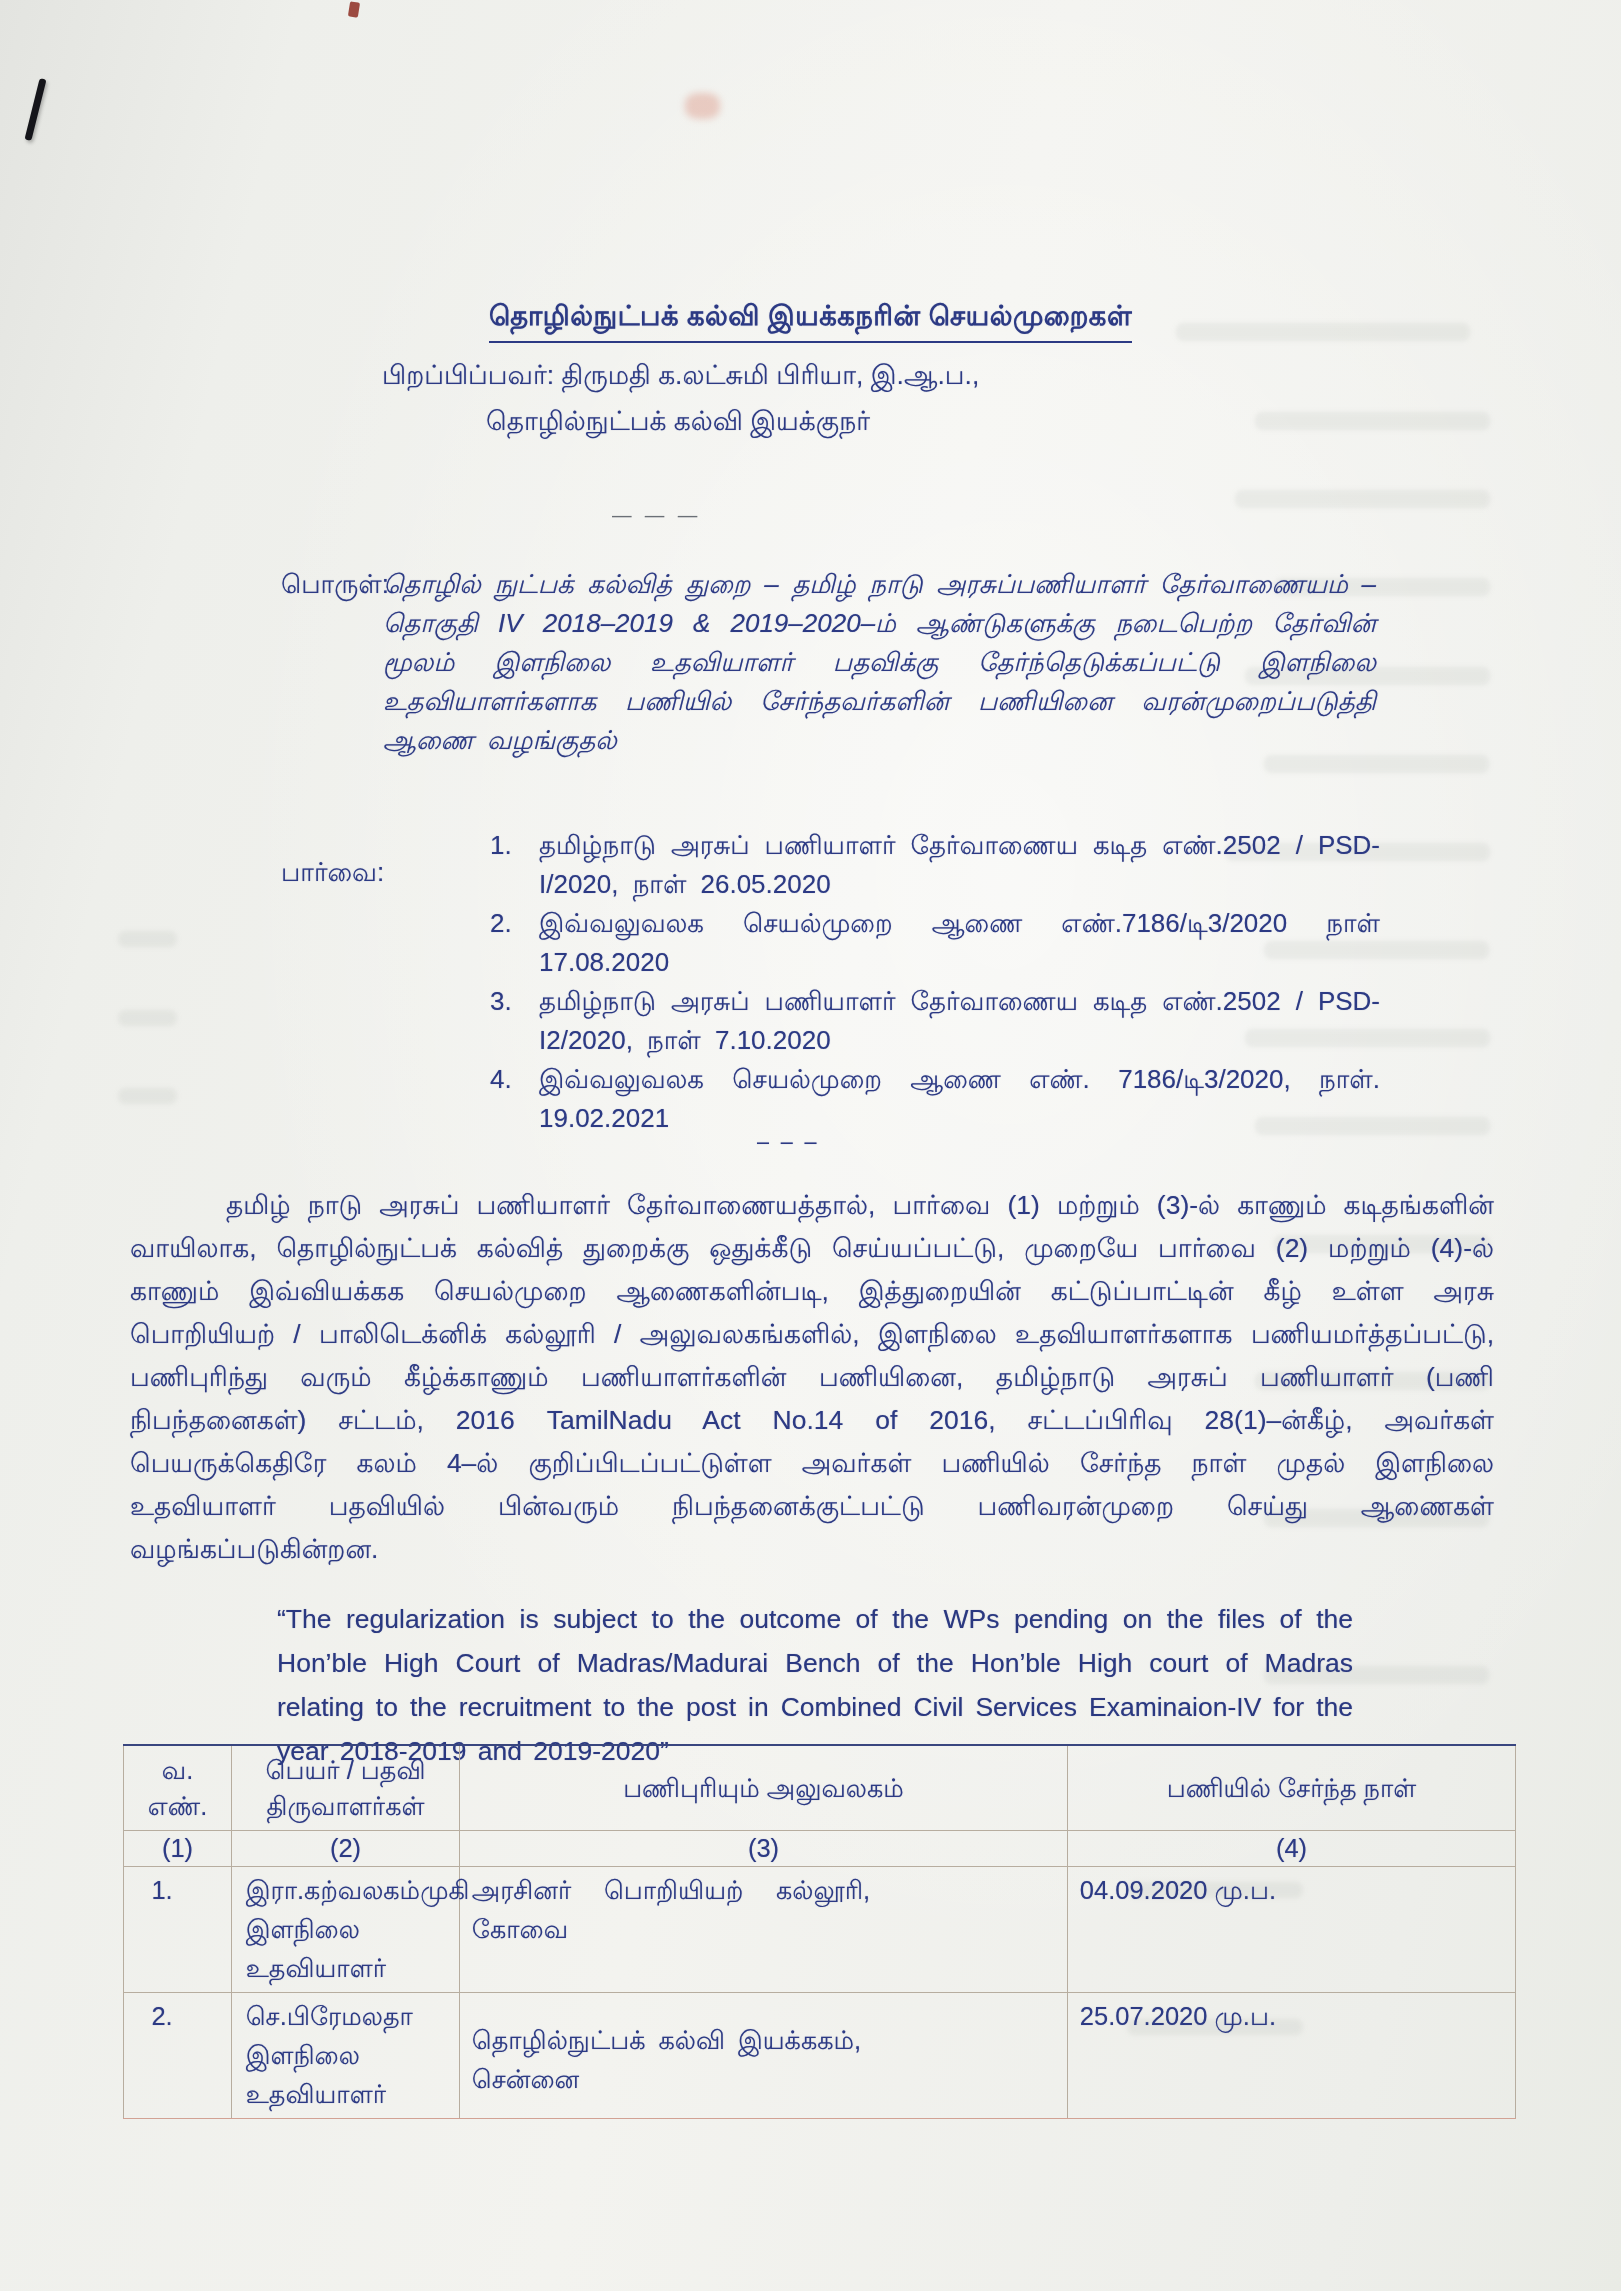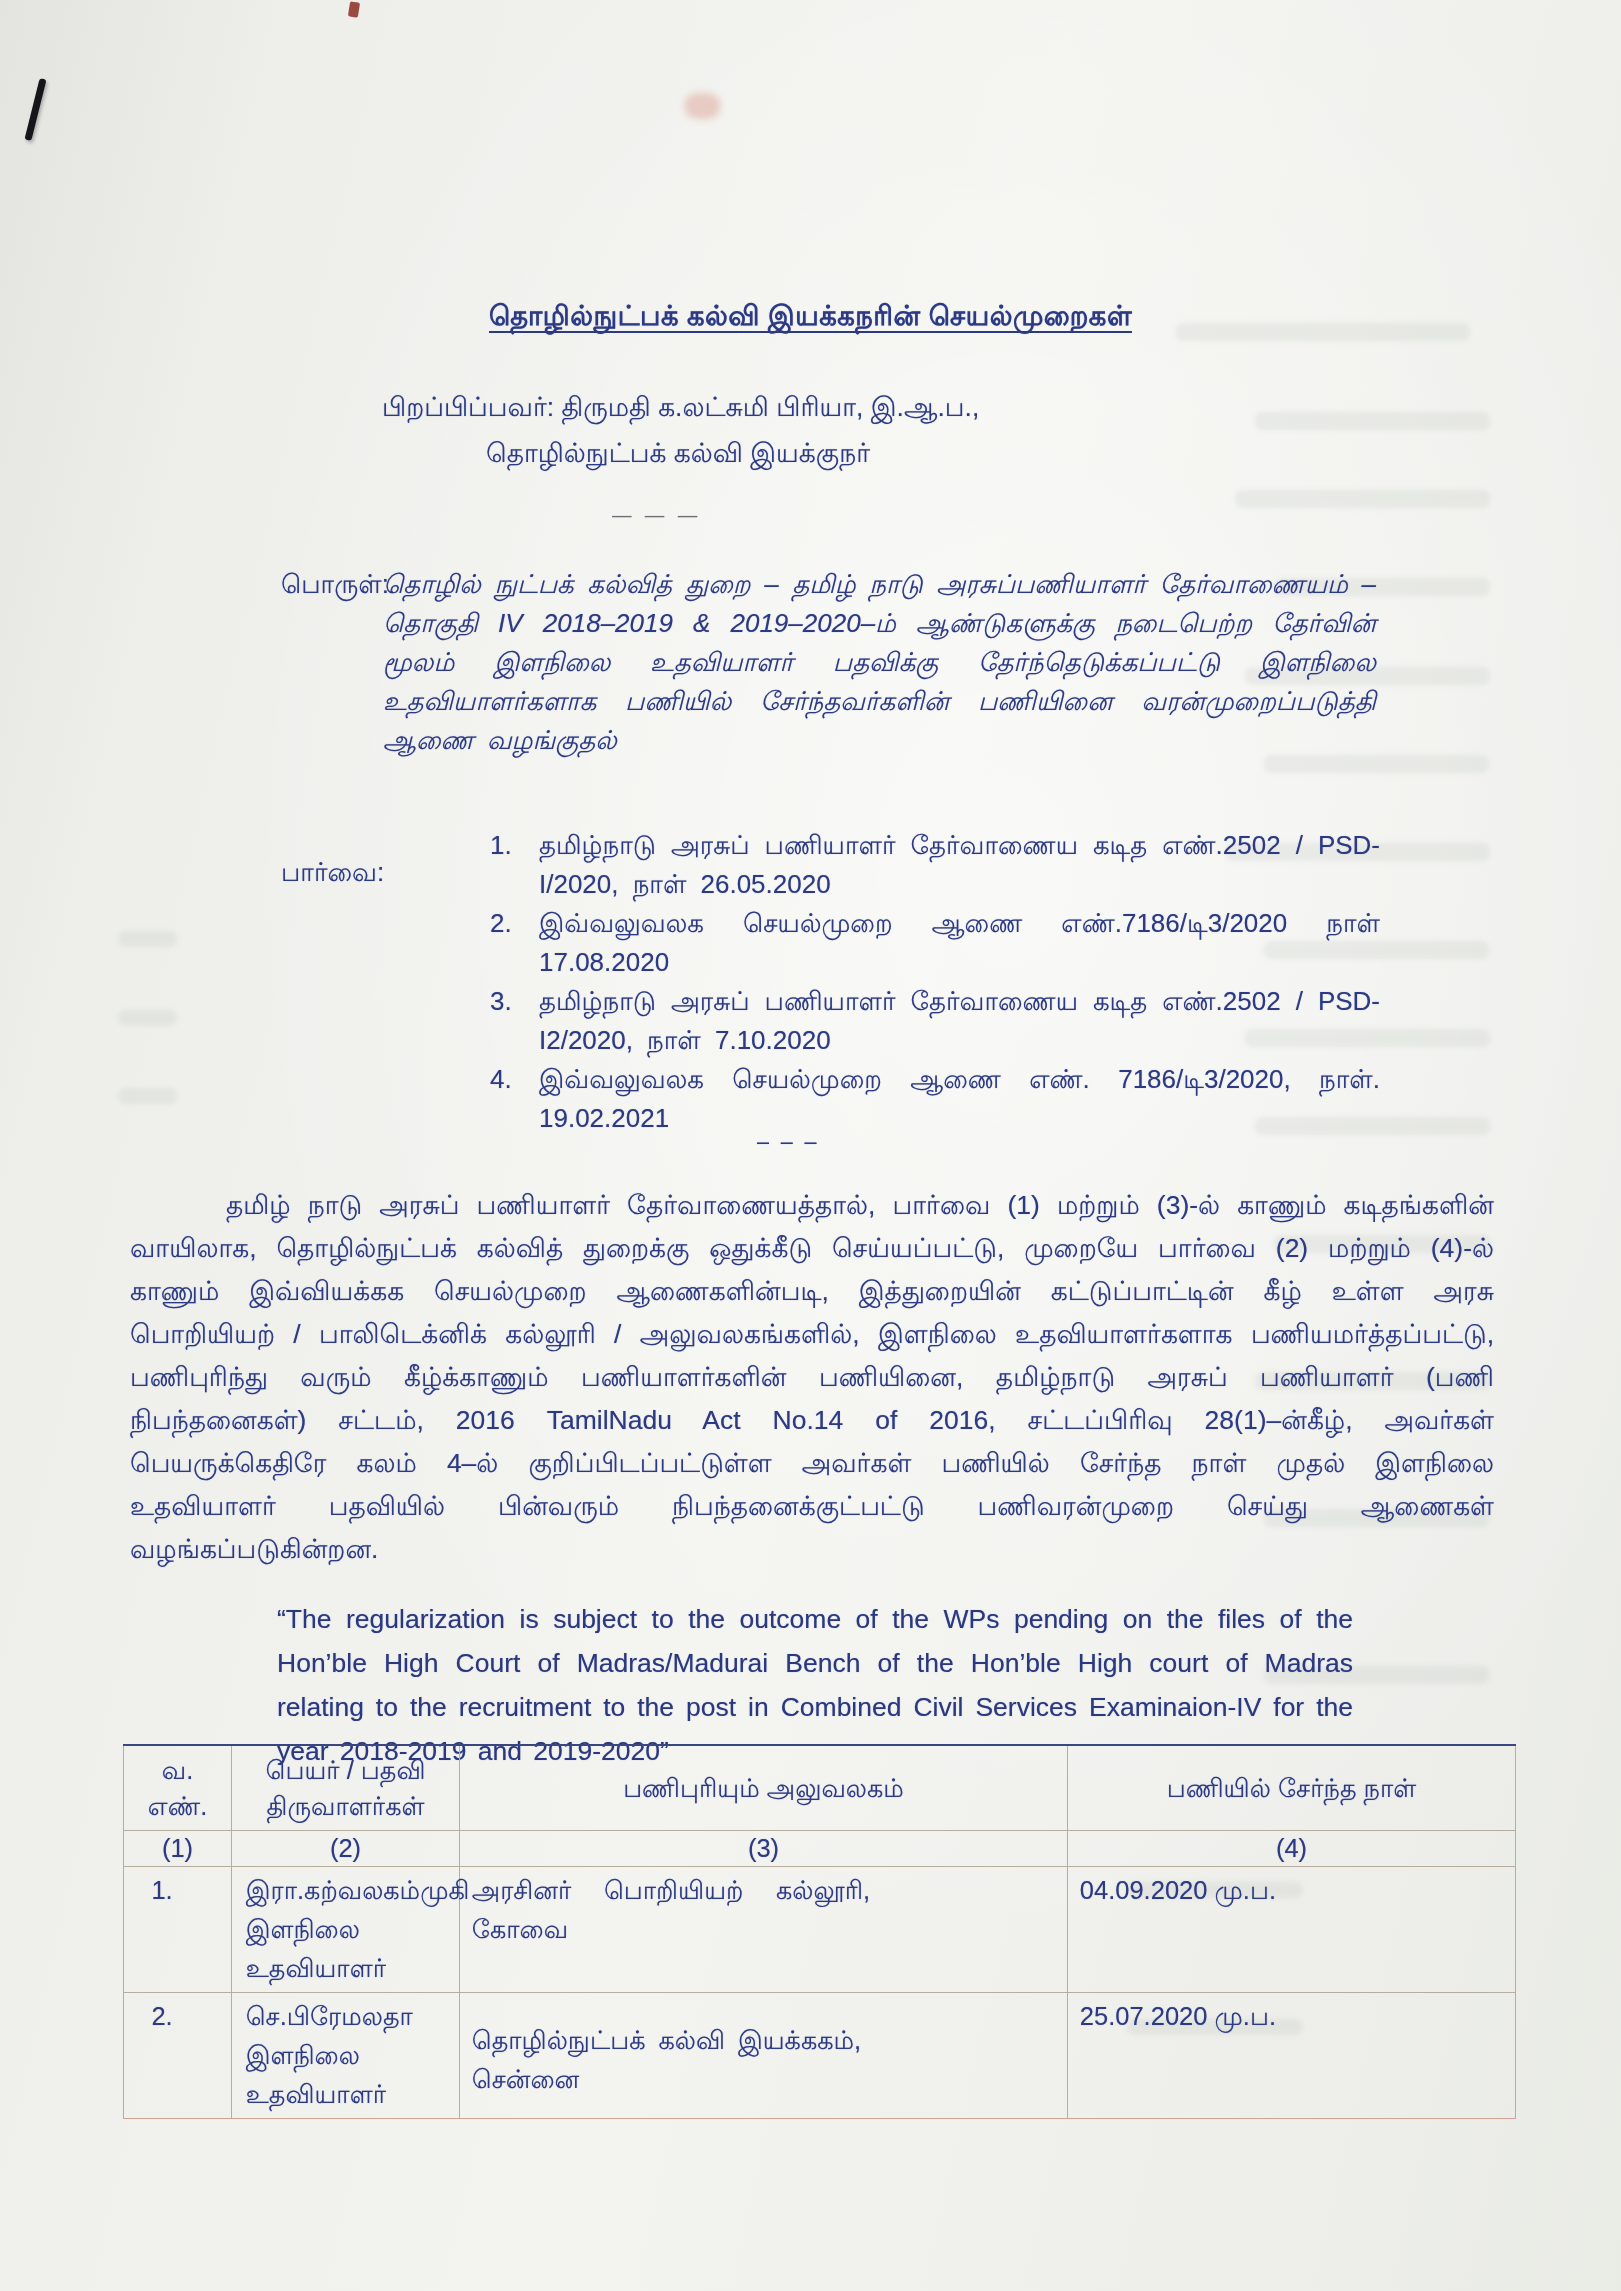--- a/index.html
+++ b/index.html
@@ -34,23 +34,23 @@
   .ghost{
     position:absolute;background:rgba(132,142,128,0.10);
     filter:blur(2.9px);border-radius:7.8px;pointer-events:none;
   }
 
   
   .title{
     position:absolute;left:0;right:0;top:300px;text-align:center;
     font-size:27.4px;font-weight:700;letter-spacing:0.5px;
   }
-  .title span{border-bottom:2.5px solid #2c3a84;padding-bottom:0;}
-
-  .issuer{position:absolute;left:382px;top:384px;font-size:26.5px;line-height:46px;}
+  .title span{border-bottom:2.5px solid #2c3a84;padding-bottom:10px;}
+
+  .issuer{position:absolute;left:382px;top:352px;font-size:26.5px;line-height:46px;}
   .issuer .l2{padding-left:104px;}
   .sep1{
     position:absolute;left:612px;top:504px;font-size:19.6px;color:#6a6f76;
     letter-spacing:3.9px;text-shadow:none;
   }
 
   .orderline{
     position:absolute;left:381px;top:482px;font-size:27px;font-weight:700;
   }
   .orderline .wrap{

